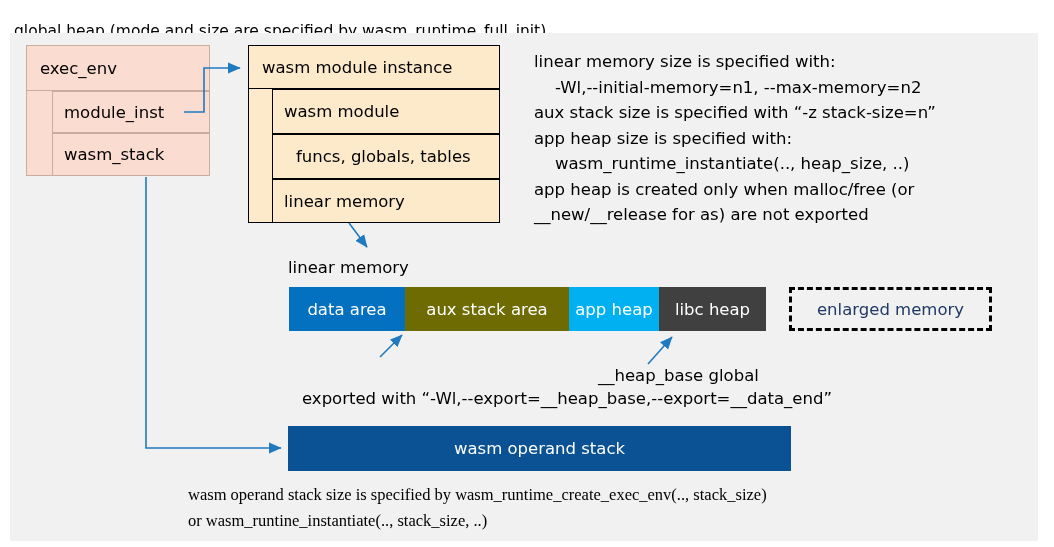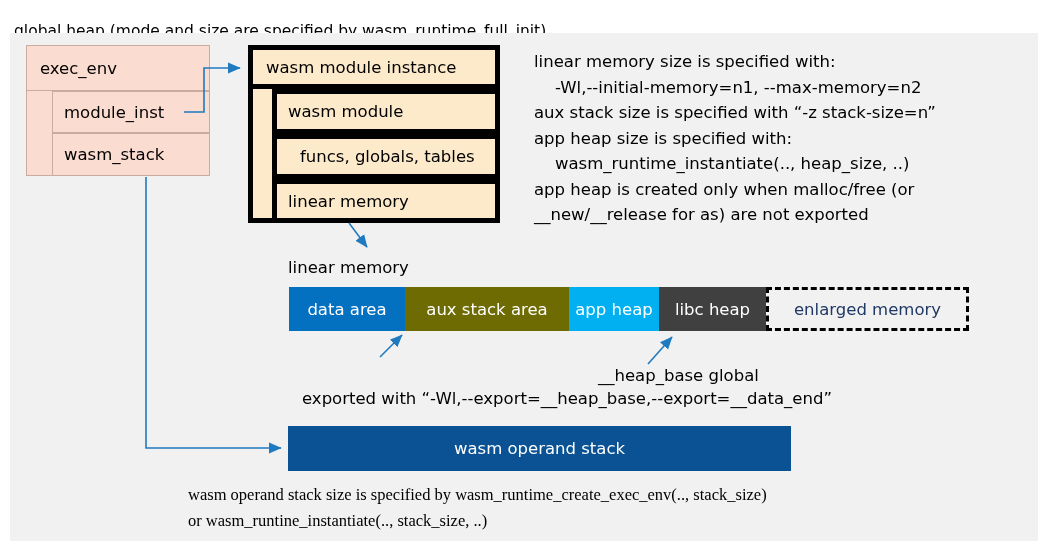--- a/index.html
+++ b/index.html
@@ -54,21 +54,21 @@
     box-sizing: border-box;
     display: flex;
     align-items: center;
     font-size: 16.5px;
     color: #000000;
     white-space: nowrap;
   }
   .pink      { background: #fbdcd0; }
   .pink-br   { border: 1px solid #c9ab9f; }
   .cream     { background: #fdeacb; }
-  .cream-br  { border: 5px solid #000000; }
+  .cream-br  { border: 1px solid #000000; }
 
   
   #exec-env-box { left: 26px;  top: 45px;  width: 184px; height: 131px; }
   #exec-env-hdr { left: 26px;  top: 45px;  width: 184px; height: 46px;  padding-left: 13px; }
   #module-inst  { left: 52px;  top: 91px;  width: 158px; height: 42px;  padding-left: 11px; }
   #wasm-stack   { left: 52px;  top: 133px; width: 158px; height: 43px;  padding-left: 11px; }
 
   
   #wmi-box      { left: 248px; top: 45px;  width: 252px; height: 178px; }
   #wmi-hdr      { left: 248px; top: 45px;  width: 252px; height: 44px;  padding-left: 13px; }
@@ -230,21 +230,21 @@
       </div>
       <div class="seg" style="width: 164px; background: rgb(110, 107, 2);">
         <span>aux stack area</span>
       </div>
       <div class="seg" style="width: 90px; background: rgb(0, 176, 240);">
         <span>app heap</span>
       </div>
       <div class="seg" style="width: 107px; background: #404040;">
         <span>libc heap</span>
       </div>
-      <div class="seg dashed" style="width: 203px;">
+      <div class="seg dashed" style="width: 203px; margin-left: 23px;">
         <span>enlarged memory</span>
       </div>
     </div>
 
   <div id="heap-base-label">__heap_base global</div>
   <div id="exported-with">exported with “-Wl,--export=__heap_base,--export=__data_end”</div>
 
   <div id="operand-bar">
     <span>wasm operand stack</span>
   </div>

